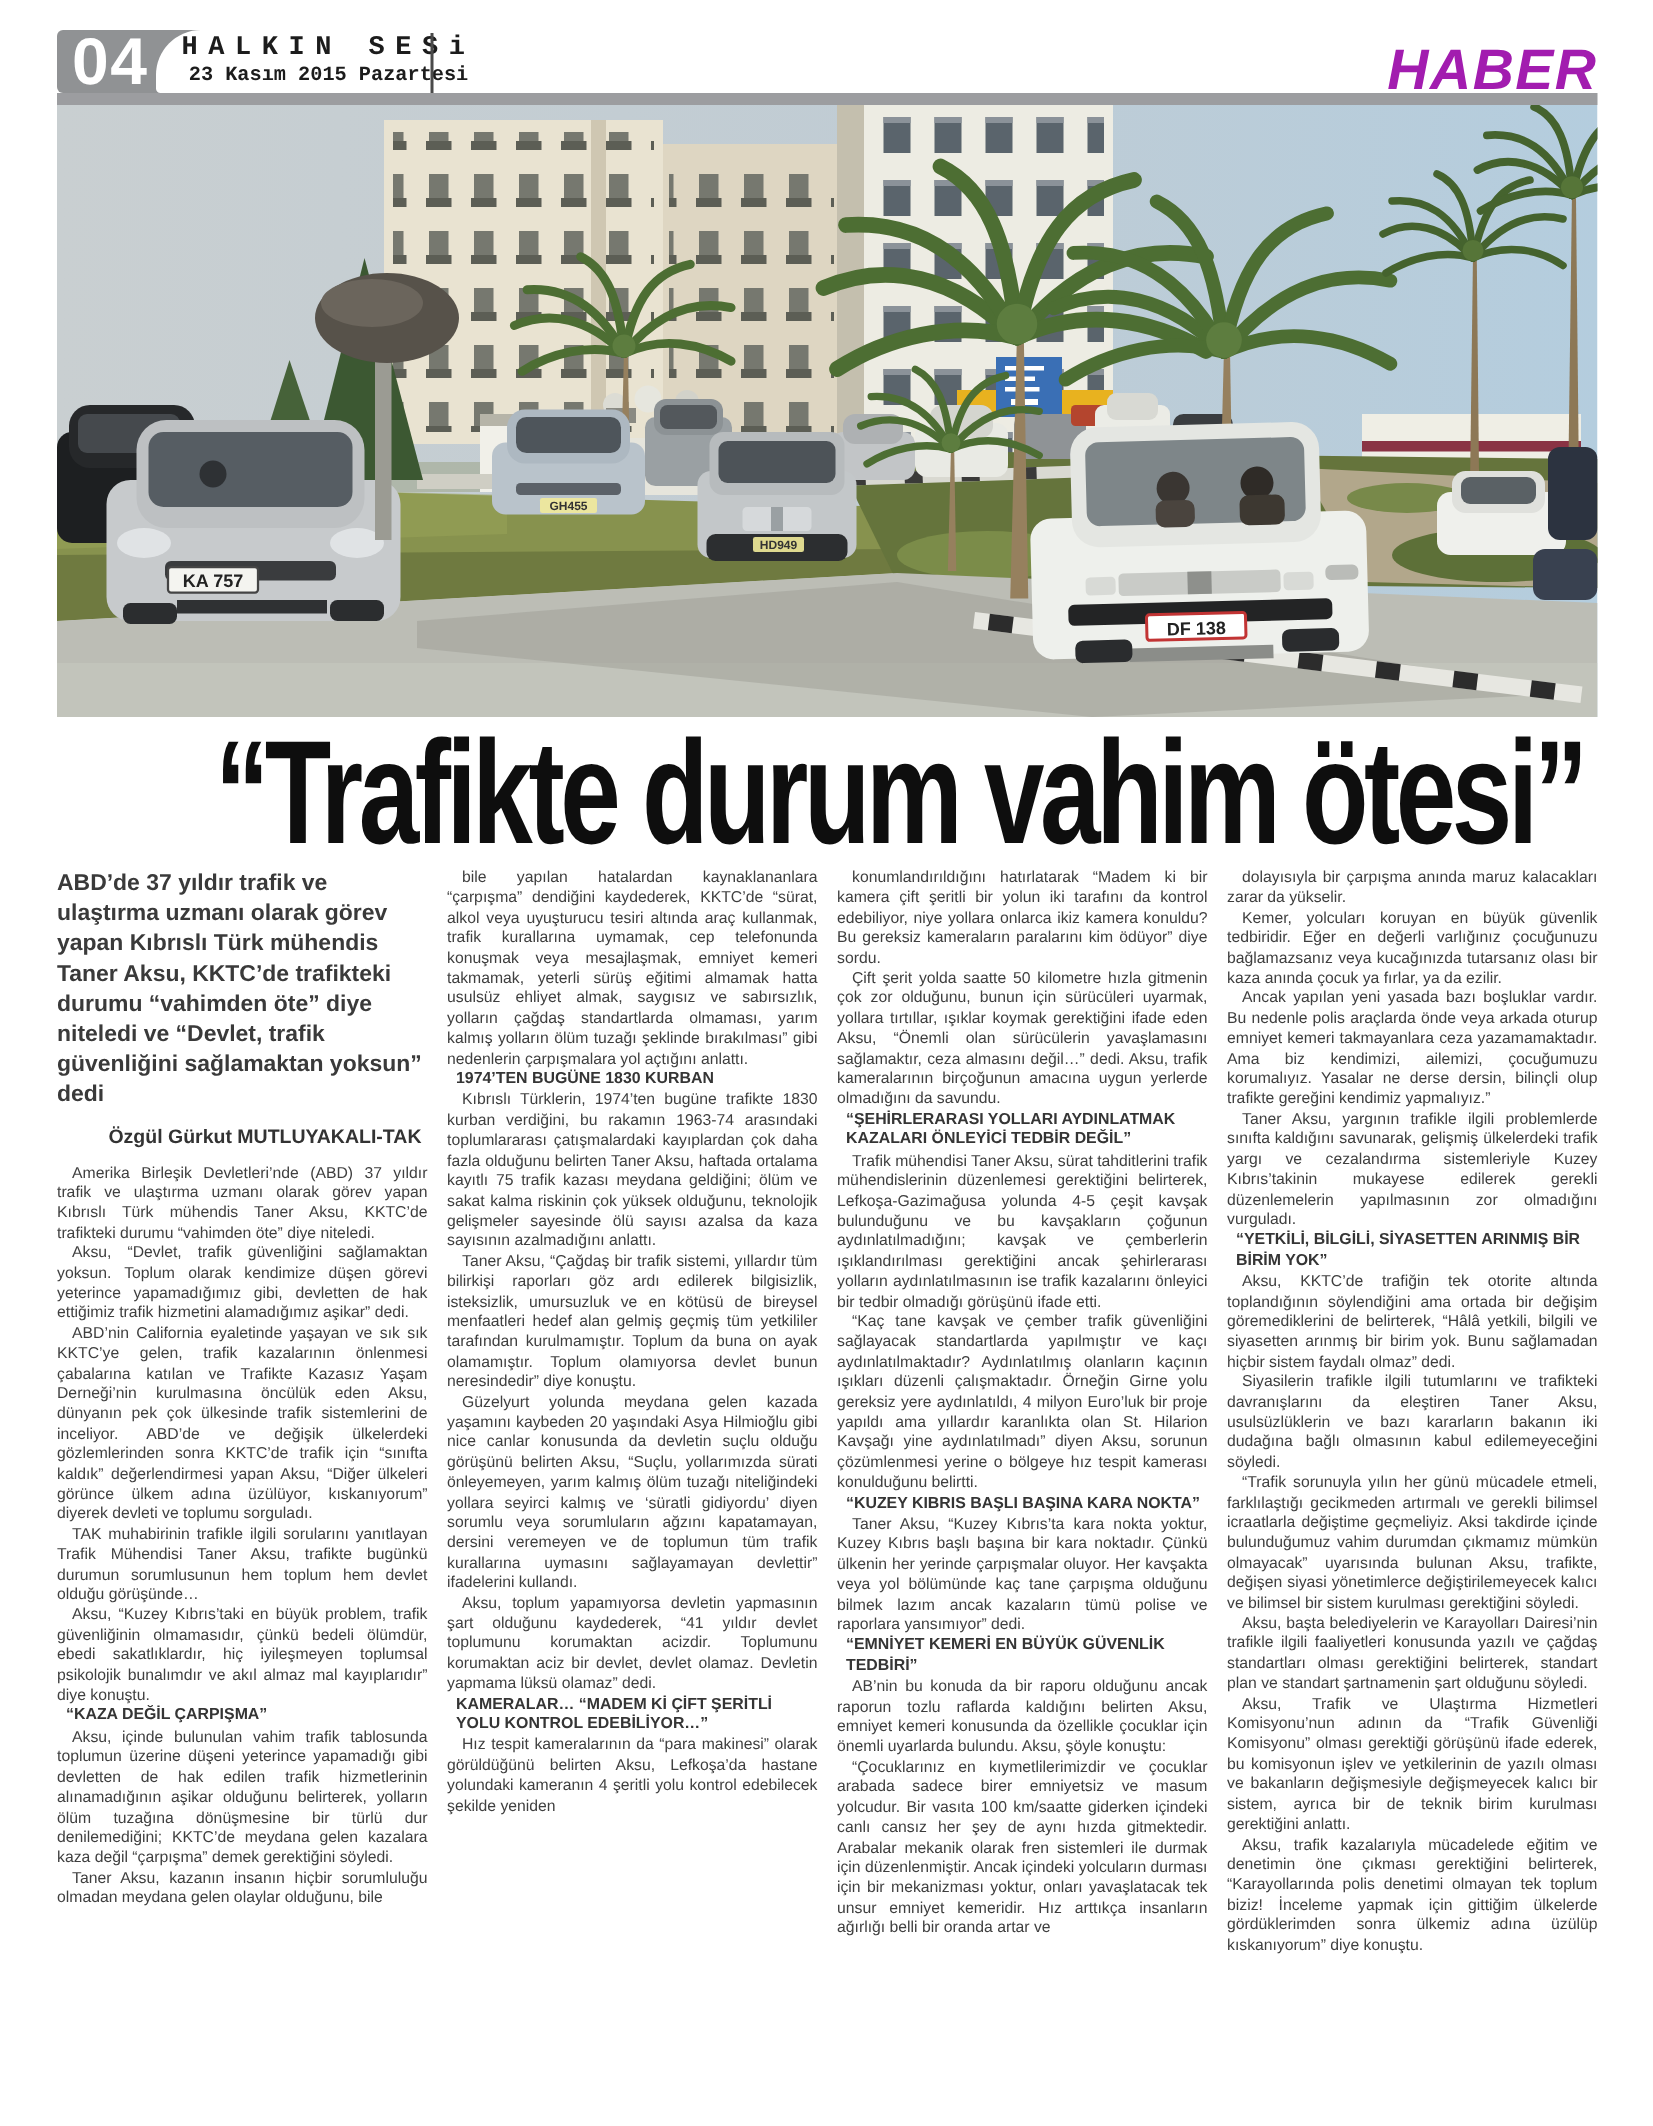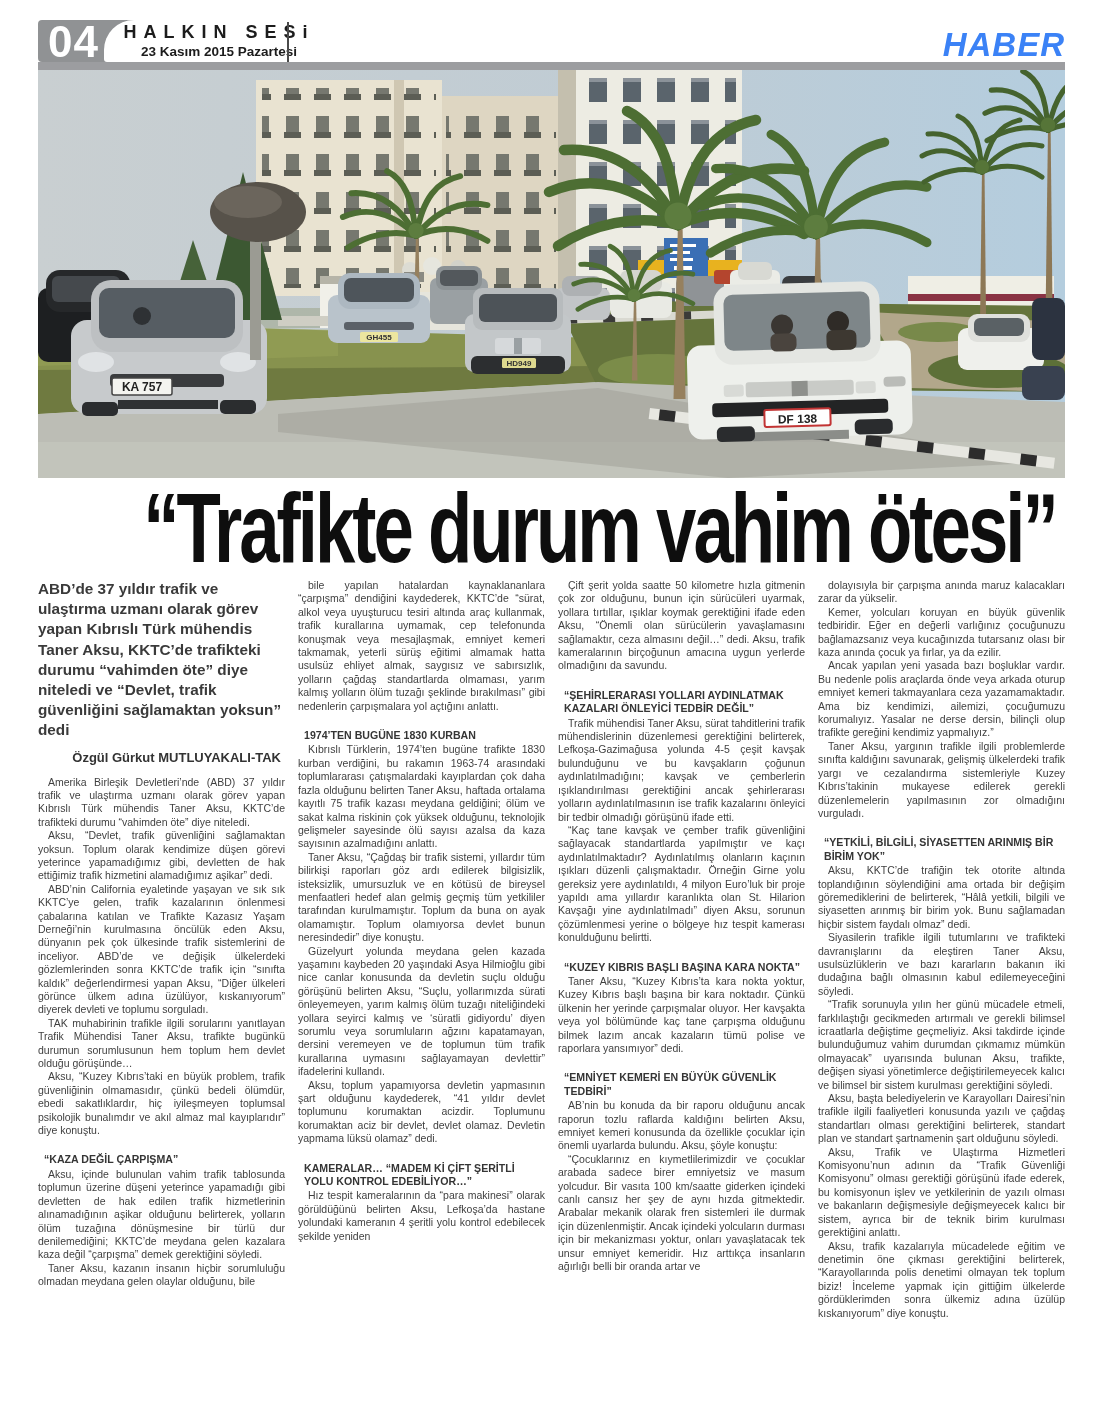--- a/index.html
+++ b/index.html
@@ -3,40 +3,40 @@
 <meta charset="utf-8">
 <style>
   html,body{margin:0;padding:0;background:#ffffff;}
   .page{position:relative;width:1102px;height:1417px;background:#fff;overflow:hidden;
         font-family:"Liberation Sans",sans-serif;}
   
   .hdr{position:absolute;left:38px;top:20px;width:1027px;height:42px;}
   .hdr-bar{position:absolute;left:0;top:0;width:280px;height:42px;background:#909294;border-radius:4px;}
   .hdr-num{position:absolute;left:10px;top:-3px;font-size:44px;font-weight:bold;color:#fff;letter-spacing:1px;}
   .hdr-panel{position:absolute;left:66px;top:0;width:216px;height:42px;background:#fff;
-             border-radius:30px 0 0 3px;text-align:center;padding-left:14px;box-sizing:border-box;}
+             border-radius:30px 0 0 3px;text-align:center;padding-left:14px;box-sizing:border-box;font-family:Liberation Mono, monospace;}
   .hdr-title{font-size:18px;font-weight:bold;color:#1c1c1c;letter-spacing:7px;margin-top:2px;}
   .hdr-date{font-size:13.5px;font-weight:bold;color:#1c1c1c;margin-top:1px;}
   .hdr-vline{position:absolute;left:249px;top:2px;width:2px;height:40px;background:#4a4a4a;}
-  .hdr-section{position:absolute;right:0;top:6px;font-size:33px;font-weight:bold;font-style:italic;
-               color:#3b82f6;letter-spacing:1px;}
+  .hdr-section{position:absolute;right:0;top:6px;font-size:38px;font-weight:bold;font-style:italic;
+               color:#a21caf;letter-spacing:1px;}
   
   .photo{position:absolute;left:38px;top:62px;width:1027px;height:416px;border-top:8px solid #9c9da0;box-sizing:border-box;}
   .photo svg{display:block;}
   
   .headline{position:absolute;left:0;top:480px;width:1102px;height:100px;text-align:center;
             font-size:98px;font-weight:bold;color:#0e0e0e;letter-spacing:-4px;white-space:nowrap;
             transform:scaleX(.74);transform-origin:50% 50%;line-height:96px;}
   
   .article{position:absolute;left:38px;top:579px;width:1027px;height:838px;display:flex;gap:13px;}
   .col{width:247px;flex:0 0 247px;color:#3f3f3f;}
   .lead{font-size:15.3px;font-weight:bold;line-height:1.32;color:#3a3a3a;}
   .byline{font-size:13px;font-weight:bold;text-align:right;margin:9px 4px 11px 0;color:#333;}
   .para{font-size:10.5px;line-height:13.4px;text-align:justify;text-indent:10px;margin:0;}
-  .subhead{font-size:10.6px;line-height:13.4px;font-weight:bold;color:#353535;margin:16px 0 1px 6px;}
+  .subhead{font-size:10.6px;line-height:13.4px;font-weight:bold;color:#353535;margin:0 0 1px 6px;}
 </style>
 </head>
 <body>
 
 <div class="page">
 
   <div class="hdr">
     <div class="hdr-bar">
       <div class="hdr-num">04</div>
       <div class="hdr-panel">
@@ -318,20 +318,21 @@
           <div class="para">Kıbrıslı Türklerin, 1974’ten bugüne trafikte 1830 kurban verdiğini, bu rakamın 1963-74 arasındaki toplumlararası çatışmalardaki kayıplardan çok daha fazla olduğunu belirten Taner Aksu, haftada ortalama kayıtlı 75 trafik kazası meydana geldiğini; ölüm ve sakat kalma riskinin çok yüksek olduğunu, teknolojik gelişmeler sayesinde ölü sayısı azalsa da kaza sayısının azalmadığını anlattı.</div>
           <div class="para">Taner Aksu, “Çağdaş bir trafik sistemi, yıllardır tüm bilirkişi raporları göz ardı edilerek bilgisizlik, isteksizlik, umursuzluk ve en kötüsü de bireysel menfaatleri hedef alan gelmiş geçmiş tüm yetkililer tarafından kurulmamıştır. Toplum da buna on ayak olamamıştır. Toplum olamıyorsa devlet bunun neresindedir” diye konuştu.</div>
           <div class="para">Güzelyurt yolunda meydana gelen kazada yaşamını kaybeden 20 yaşındaki Asya Hilmioğlu gibi nice canlar konusunda da devletin suçlu olduğu görüşünü belirten Aksu, “Suçlu, yollarımızda sürati önleyemeyen, yarım kalmış ölüm tuzağı niteliğindeki yollara seyirci kalmış ve ‘süratli gidiyordu’ diyen sorumlu veya sorumluların ağzını kapatamayan, dersini veremeyen ve de toplumun tüm trafik kurallarına uymasını sağlayamayan devlettir” ifadelerini kullandı.</div>
           <div class="para">Aksu, toplum yapamıyorsa devletin yapmasının şart olduğunu kaydederek, “41 yıldır devlet toplumunu korumaktan acizdir. Toplumunu korumaktan aciz bir devlet, devlet olamaz. Devletin yapmama lüksü olamaz” dedi.</div>
           <div class="subhead">KAMERALAR… “MADEM Kİ ÇİFT ŞERİTLİ YOLU KONTROL EDEBİLİYOR…”</div>
           <div class="para">Hız tespit kameralarının da “para makinesi” olarak görüldüğünü belirten Aksu, Lefkoşa’da hastane yolundaki kameranın 4 şeritli yolu kontrol edebilecek şekilde yeniden</div>
         </div>
     </div>
     <div class="col">
       <div>
+          <div class="para">konumlandırıldığını hatırlatarak “Madem ki bir kamera çift şeritli bir yolun iki tarafını da kontrol edebiliyor, niye yollara onlarca ikiz kamera konuldu? Bu gereksiz kameraların paralarını kim ödüyor” diye sordu.</div>
           <div class="para">Çift şerit yolda saatte 50 kilometre hızla gitmenin çok zor olduğunu, bunun için sürücüleri uyarmak, yollara tırtıllar, ışıklar koymak gerektiğini ifade eden Aksu, “Önemli olan sürücülerin yavaşlamasını sağlamaktır, ceza almasını değil…” dedi. Aksu, trafik kameralarının birçoğunun amacına uygun yerlerde olmadığını da savundu.</div>
           <div class="subhead">“ŞEHİRLERARASI YOLLARI AYDINLATMAK KAZALARI ÖNLEYİCİ TEDBİR DEĞİL”</div>
           <div class="para">Trafik mühendisi Taner Aksu, sürat tahditlerini trafik mühendislerinin düzenlemesi gerektiğini belirterek, Lefkoşa-Gazimağusa yolunda 4-5 çeşit kavşak bulunduğunu ve bu kavşakların çoğunun aydınlatılmadığını; kavşak ve çemberlerin ışıklandırılması gerektiğini ancak şehirlerarası yolların aydınlatılmasının ise trafik kazalarını önleyici bir tedbir olmadığı görüşünü ifade etti.</div>
           <div class="para">“Kaç tane kavşak ve çember trafik güvenliğini sağlayacak standartlarda yapılmıştır ve kaçı aydınlatılmaktadır? Aydınlatılmış olanların kaçının ışıkları düzenli çalışmaktadır. Örneğin Girne yolu gereksiz yere aydınlatıldı, 4 milyon Euro’luk bir proje yapıldı ama yıllardır karanlıkta olan St. Hilarion Kavşağı yine aydınlatılmadı” diyen Aksu, sorunun çözümlenmesi yerine o bölgeye hız tespit kamerası konulduğunu belirtti.</div>
           <div class="subhead">“KUZEY KIBRIS BAŞLI BAŞINA KARA NOKTA”</div>
           <div class="para">Taner Aksu, “Kuzey Kıbrıs’ta kara nokta yoktur, Kuzey Kıbrıs başlı başına bir kara noktadır. Çünkü ülkenin her yerinde çarpışmalar oluyor. Her kavşakta veya yol bölümünde kaç tane çarpışma olduğunu bilmek lazım ancak kazaların tümü polise ve raporlara yansımıyor” dedi.</div>
           <div class="subhead">“EMNİYET KEMERİ EN BÜYÜK GÜVENLİK TEDBİRİ”</div>
           <div class="para">AB’nin bu konuda da bir raporu olduğunu ancak raporun tozlu raflarda kaldığını belirten Aksu, emniyet kemeri konusunda da özellikle çocuklar için önemli uyarlarda bulundu. Aksu, şöyle konuştu:</div>
           <div class="para">“Çocuklarınız en kıymetlilerimizdir ve çocuklar arabada sadece birer emniyetsiz ve masum yolcudur. Bir vasıta 100 km/saatte giderken içindeki canlı cansız her şey de aynı hızda gitmektedir. Arabalar mekanik olarak fren sistemleri ile durmak için düzenlenmiştir. Ancak içindeki yolcuların durması için bir mekanizması yoktur, onları yavaşlatacak tek unsur emniyet kemeridir. Hız arttıkça insanların ağırlığı belli bir oranda artar ve</div>
         </div>

